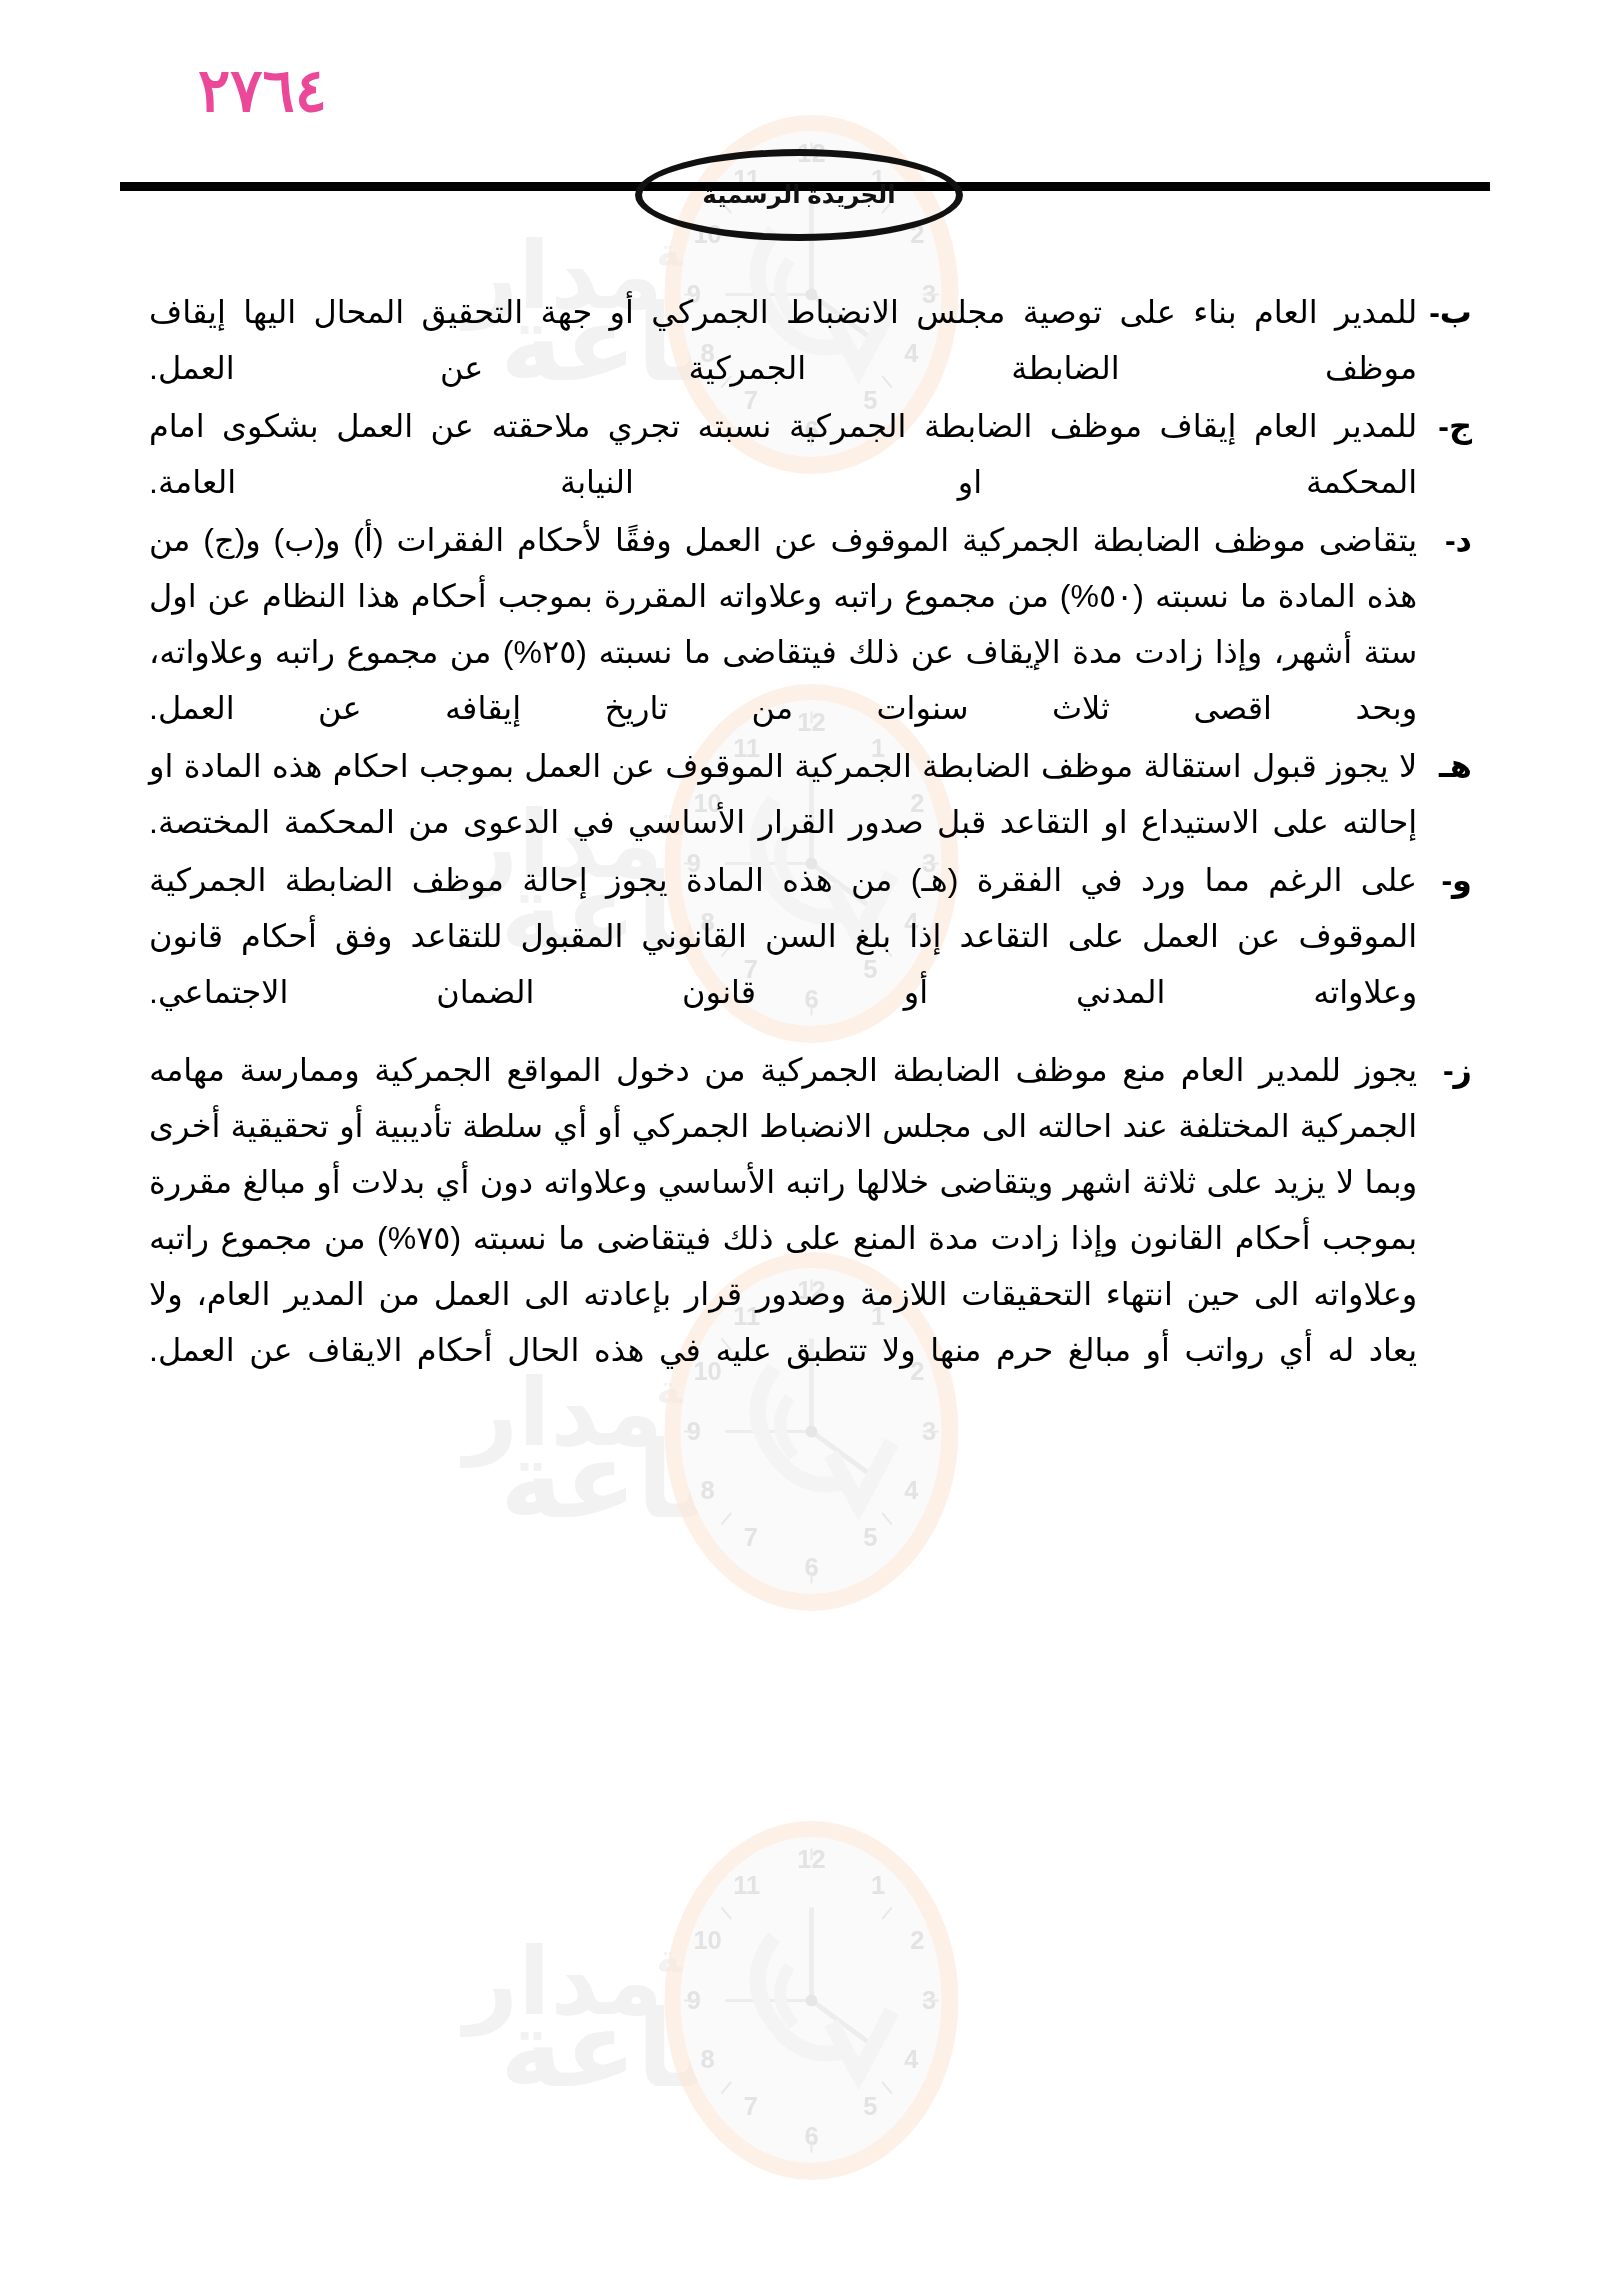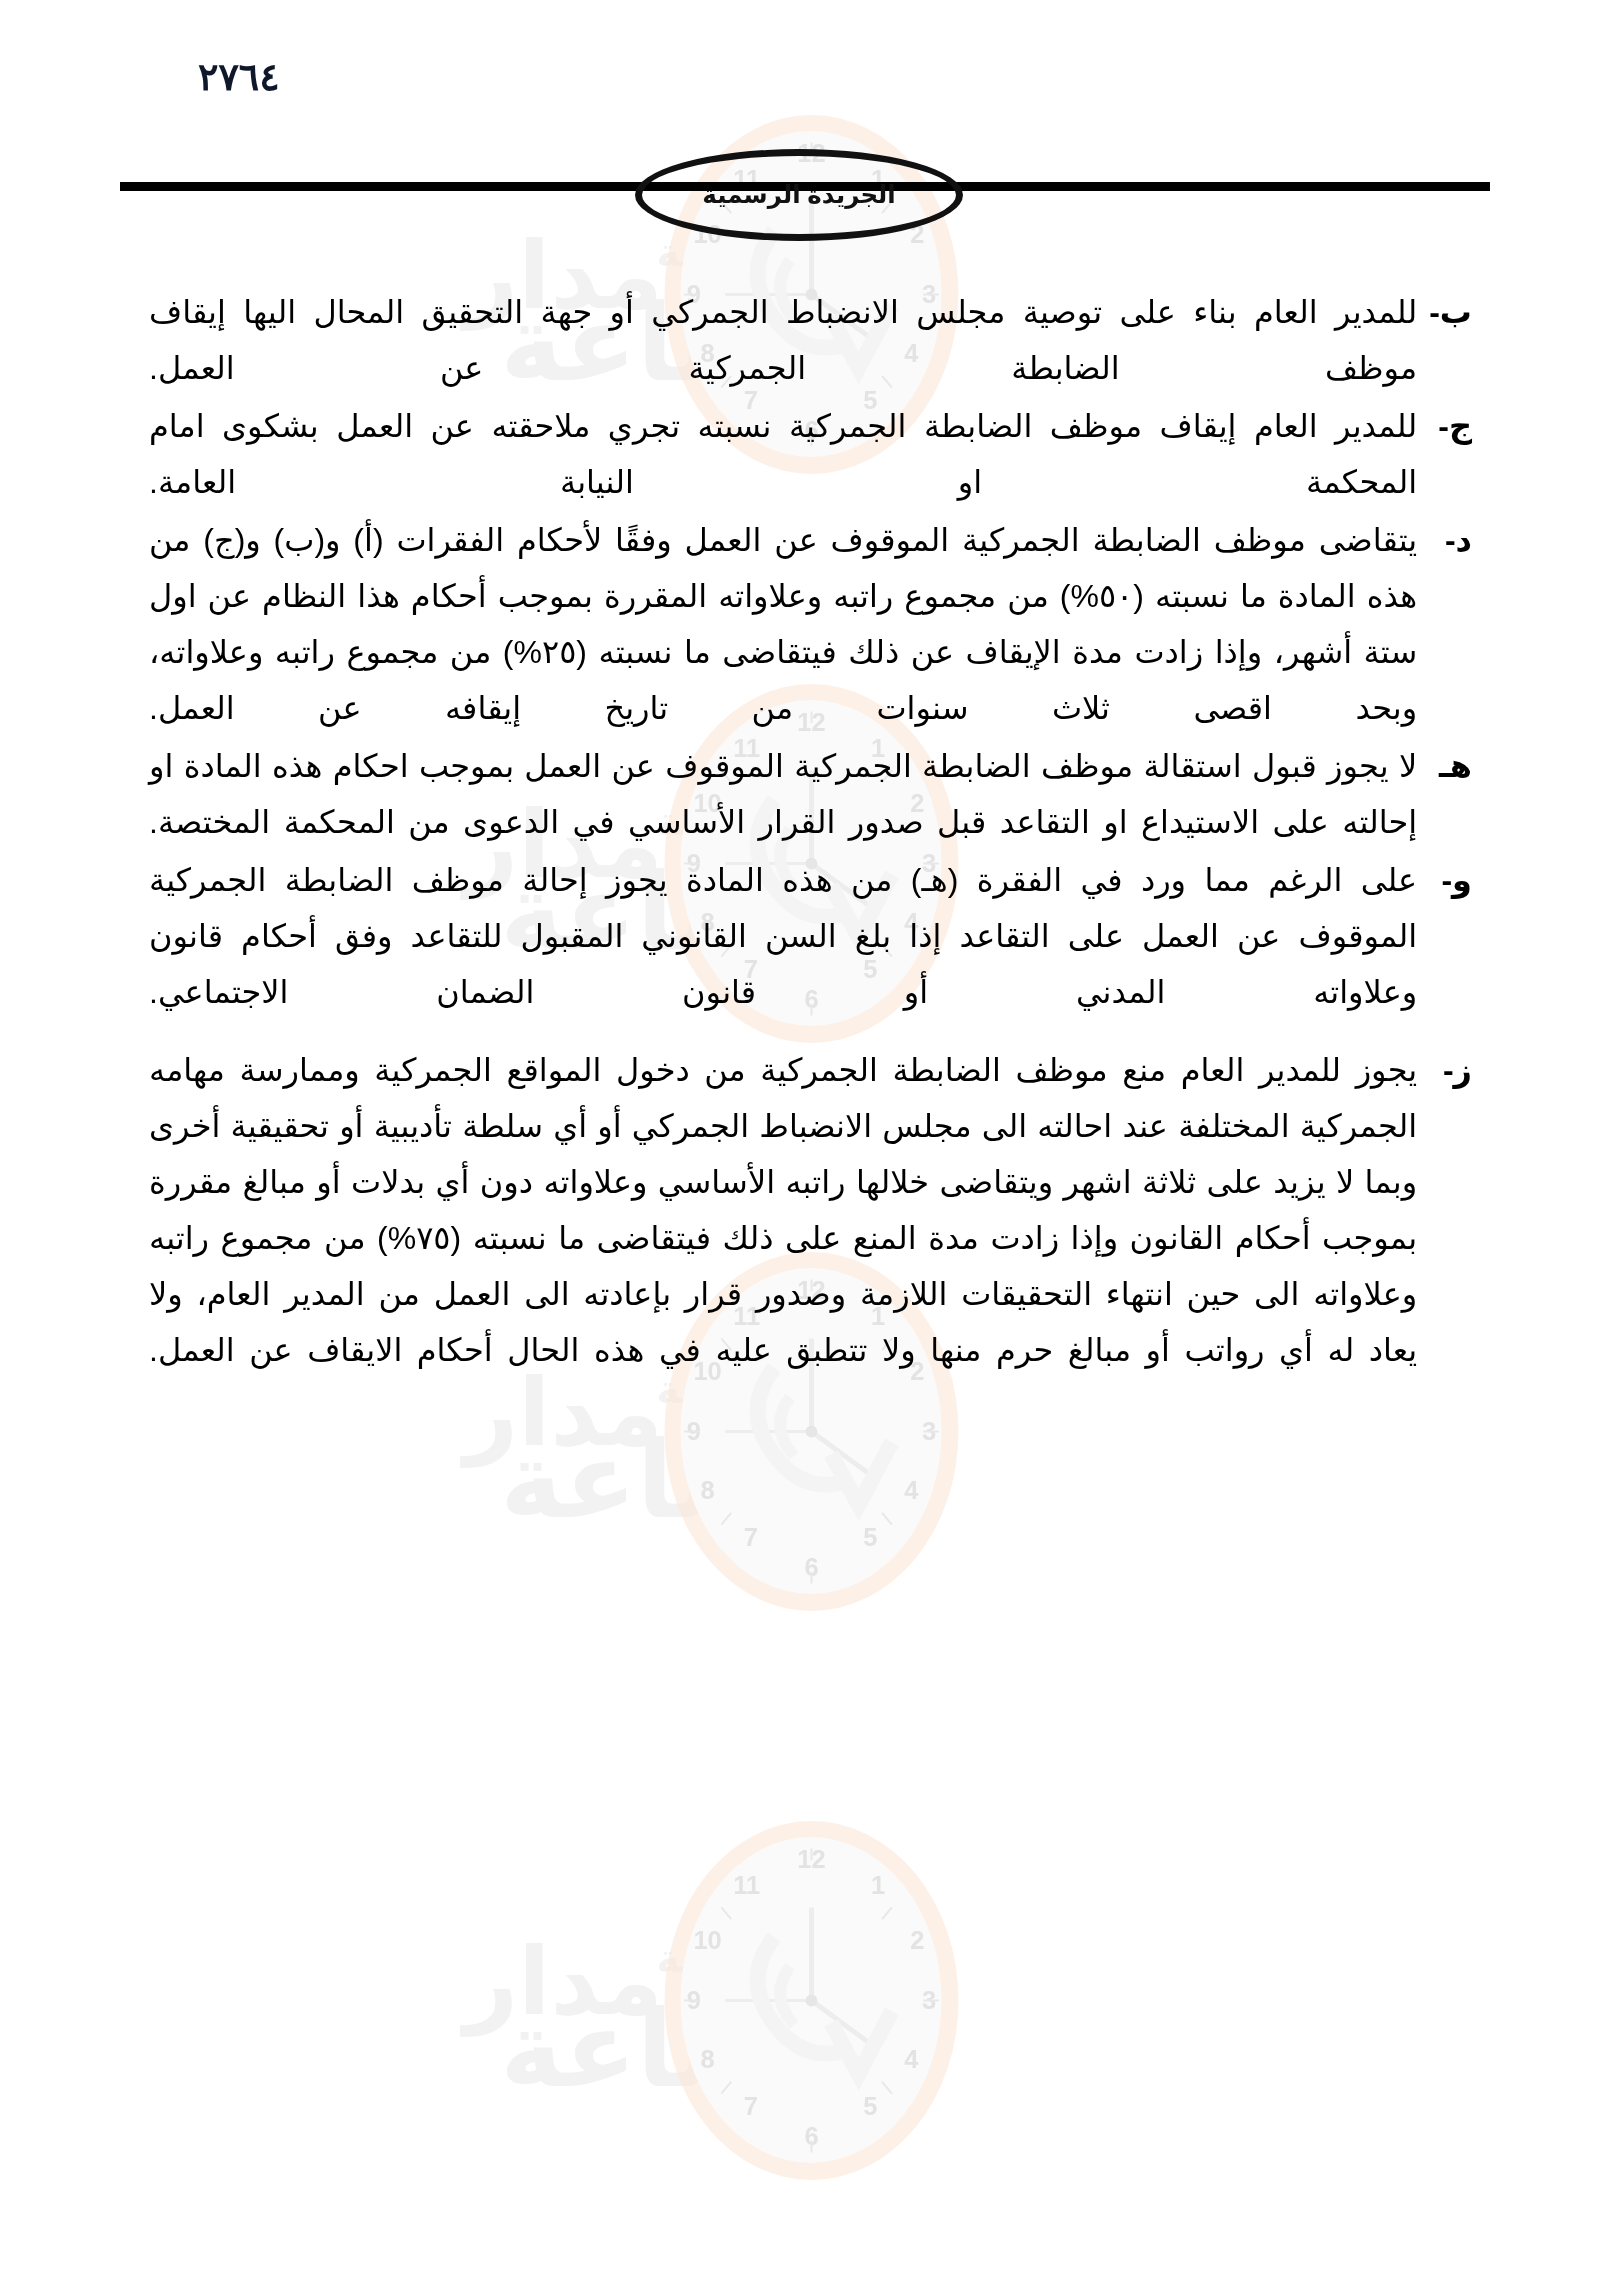--- a/index.html
+++ b/index.html
@@ -89,24 +89,24 @@
   
   .content {
     position: relative;
     z-index: 2;
   }
 
   .page-number {
     position: absolute;
     left: 198px;
     top: 55px;
-    font-size: 38px;
+    font-size: 60px;
     font-weight: bold;
     letter-spacing: 2.9px;
-    color: #0f172a;
+    color: #ec4899;
     font-family: "Liberation Serif", "DejaVu Serif", serif;
     direction: rtl;
   }
 
   .header-rule {
     position: absolute;
     left: 120px;
     top: 182px;
     width: 1370px;
     height: 8.8px;

